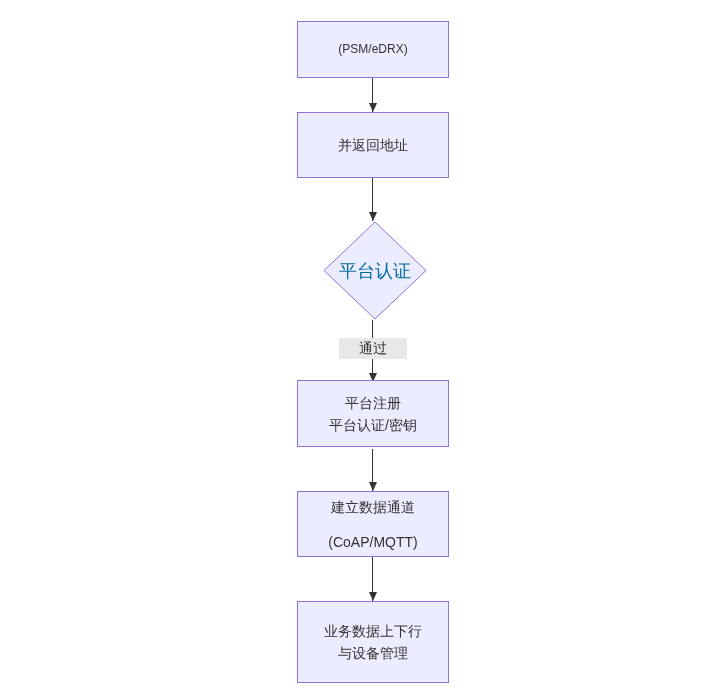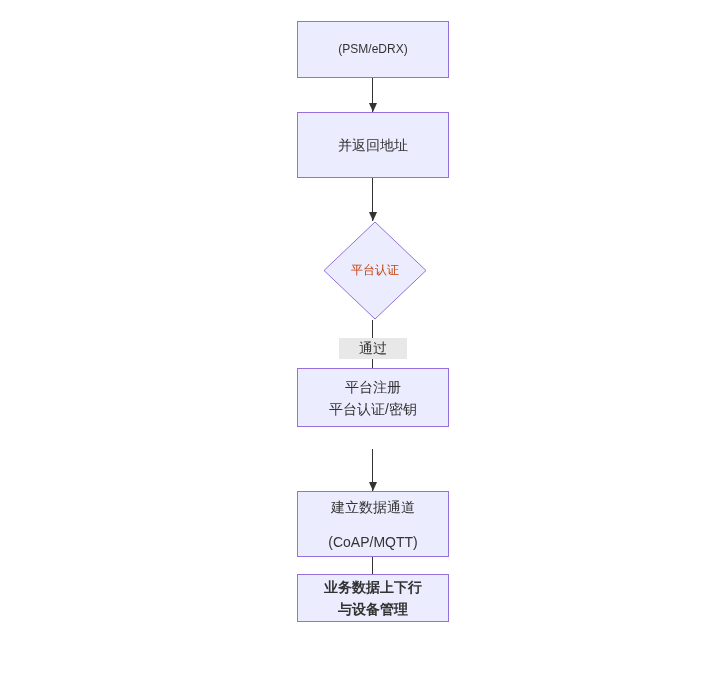--- a/index.html
+++ b/index.html
@@ -60,22 +60,22 @@
     fill: #ECECFF;
     stroke: #9370DB;
     stroke-width: 1;
   }
   .diamond-text {
     position: absolute;
     top: 0; left: 0; right: 0; bottom: 0;
     display: flex;
     align-items: center;
     justify-content: center;
-    font-size: 12px;
-    color: #c2410c;
+    font-size: 18px;
+    color: #0369a1;
   }
   .edge-label {
     position: absolute;
     left: 373px;
     top: 338px;
     transform: translateX(-50%);
     background: #e8e8e8;
     color: #333333;
     font-size: 14px;
     line-height: 21px;
@@ -109,36 +109,36 @@
       <polygon class="diamond-shape" points="52,1 103,49.5 52,98 1,49.5"></polygon>
     </svg>
     <div class="diamond-text">平台认证</div>
   </div>
 
   <div class="edge" style="top: 320px; height: 62px;">
     <div class="arrowhead"></div>
   </div>
   <div class="edge-label">通过</div>
 
-  <div class="node-rect fs14" style="top: 368px; height: 59px;">
+  <div class="node-rect fs14" style="top: 380px; height: 67px;">
     <span>平台注册</span>
     <span>平台认证/密钥</span>
   </div>
 
   <div class="edge" style="top: 449px; height: 42px;">
     <div class="arrowhead"></div>
   </div>
 
   <div class="node-rect fs14" style="top: 491px; height: 66px; gap: 13px;">
     <span>建立数据通道</span>
     <span>(CoAP/MQTT)</span>
   </div>
 
   <div class="edge" style="top: 557px; height: 44px;">
     <div class="arrowhead"></div>
   </div>
 
-  <div class="node-rect fs14" style="top: 574px; height: 48px; font-weight: bold;">
+  <div class="node-rect fs14" style="top: 601px; height: 82px;">
     <span>业务数据上下行</span>
     <span>与设备管理</span>
   </div>
 
 </div>
 
 </body></html>

